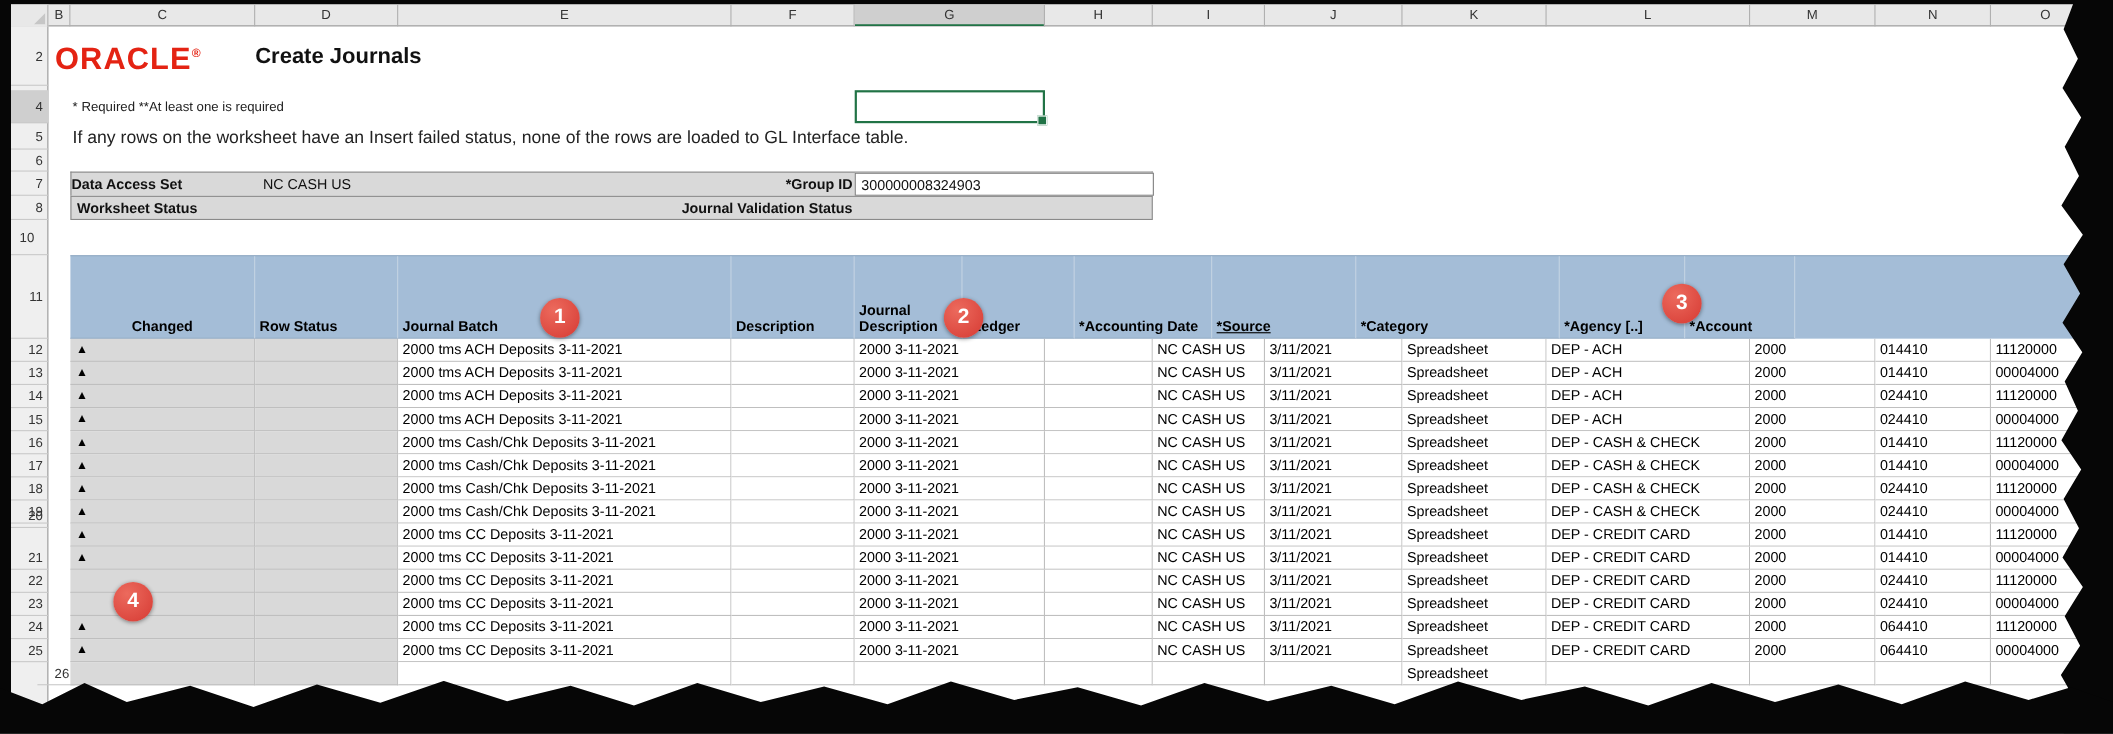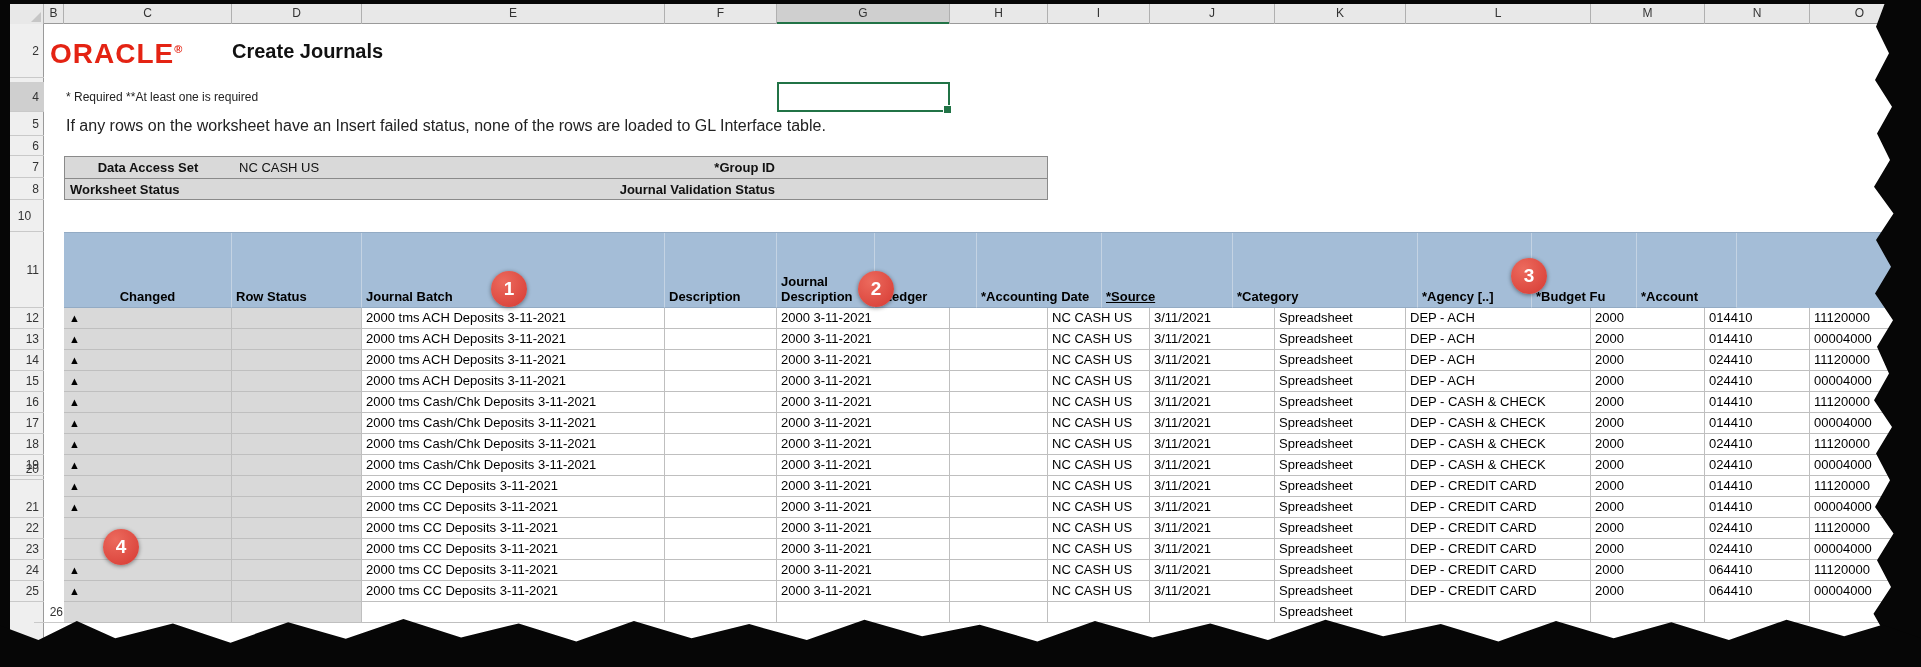--- a/index.html
+++ b/index.html
@@ -28,21 +28,21 @@
 
   .sel-cell { position:absolute; left:767px; top:78px; width:173px; height:30px; border:2px solid #217346; background:#fff; }
   .sel-cell:after { content:""; position:absolute; right:-4px; bottom:-4px; width:7px; height:7px; background:#217346; border:1px solid #fff; }
 
   
   .band { position:absolute; left:54px; width:984px; height:22px; background:#d9d9d9; }
   .band7 { top:152px; border:1px solid #8a8a8a; border-bottom:none; }
   .band8 { top:174px; border:1px solid #8a8a8a; }
   .band > div { position:absolute; top:0; height:100%; line-height:21px; font-size:13px; color:#111; white-space:nowrap; }
   .lbl { font-weight:bold; }
-  .das-label { left:0; width:166px; text-align:center; }
+  .das-label { left:0; width:166px; text-align:left; }
   .das-value { left:174px; }
   .gid-label { left:470px; width:240px; text-align:right; }
   .gid-value { left:712px; width:272px; background:#fff; border:1px solid #7f7f7f; padding-left:5px; line-height:19px; }
   .ws-label  { left:5px; }
   .jvs-label { left:400px; width:310px; text-align:right; }
 
   
   .table { position:absolute; left:54px; top:228px; }
   .thead { display:flex; height:76px; background:#a4bdd7; border-top:1px solid #93abc4; }
   .th { flex:none; border-right:1px solid #c4d3e3; border-bottom:1px solid #93abc4; font-weight:bold; font-size:13px; line-height:15px; padding:3px 4px; display:flex; align-items:flex-end; word-wrap:break-word; white-space:normal; overflow:hidden; color:#000; }
@@ -119,39 +119,39 @@
     <div class="page-title">Create Journals</div>
     <div class="note1">* Required   **At least one is required</div>
     <div class="note2">If any rows on the worksheet have an Insert failed status, none of the rows are loaded to GL Interface table.</div>
 
     <div class="sel-cell"></div>
 
     <div class="band band7">
       <div class="lbl das-label">Data Access Set</div>
       <div class="das-value">NC CASH US</div>
       <div class="lbl gid-label">*Group ID</div>
+      <div class="gid-value">300000008324903</div>
     </div>
     <div class="band band8">
       <div class="lbl ws-label">Worksheet Status</div>
       <div class="lbl jvs-label">Journal Validation Status</div>
     </div>
 
     <div class="table">
       <div class="thead">
           <div class="th th-changed" style="width: 168px;">Changed</div>
           <div class="th th-row_status" style="width: 130px;">Row Status</div>
           <div class="th th-journal_batch" style="width: 303px;">Journal Batch</div>
           <div class="th th-description" style="width: 112px;">Description</div>
           <div class="th th-journal_description" style="width: 98px;">Journal Description</div>
           <div class="th th-ledger" style="width: 102px;">*Ledger</div>
           <div class="th th-accounting_date" style="width: 125px;">*Accounting Date</div>
           <div class="th th-source" style="width: 131px; text-decoration: underline;">*Source</div>
           <div class="th th-category" style="width: 185px;">*Category</div>
           <div class="th th-agency" style="width: 114px;">*Agency [..]</div>
-          <div class="th th-budget_fund" style="width: 105px;">*Budget Fu</div>
           <div class="th th-account" style="width: 100px;">*Account</div>
         </div>
       <div class="tbody">
           <div class="tr">
             <div class="td td-changed" style="width: 168px;">▲</div>
             <div class="td td-row_status" style="width: 130px;"></div>
             <div class="td td-journal_batch" style="width: 303px;">2000 tms ACH Deposits 3-11-2021</div>
             <div class="td td-description" style="width: 112px;"></div>
             <div class="td td-journal" style="width: 173px;">2000 3-11-2021</div>
             <div class="td td-journal_description" style="width: 98px;"></div>

